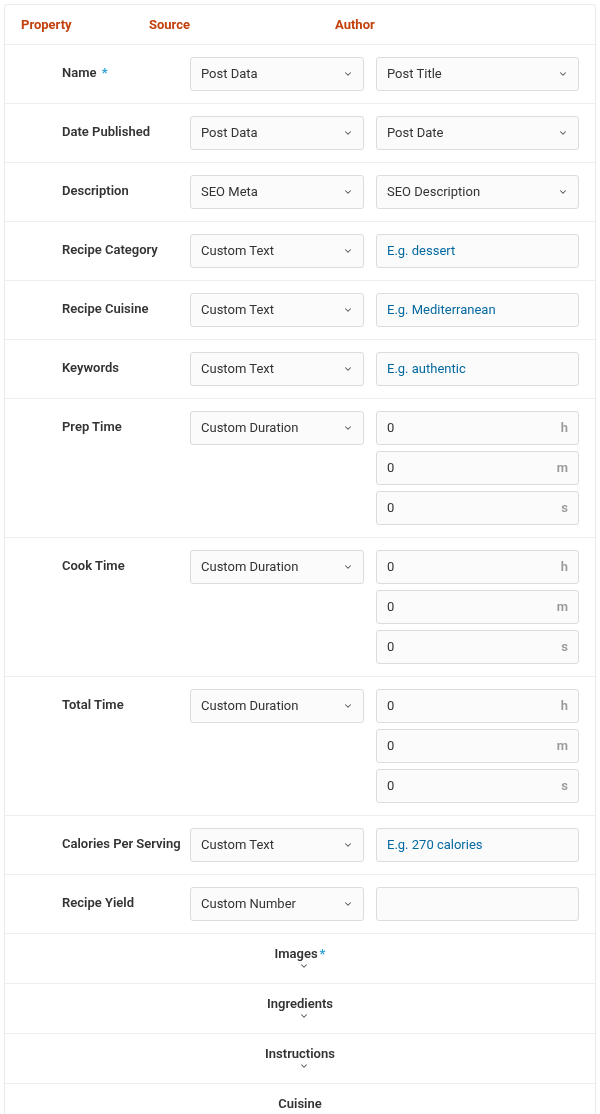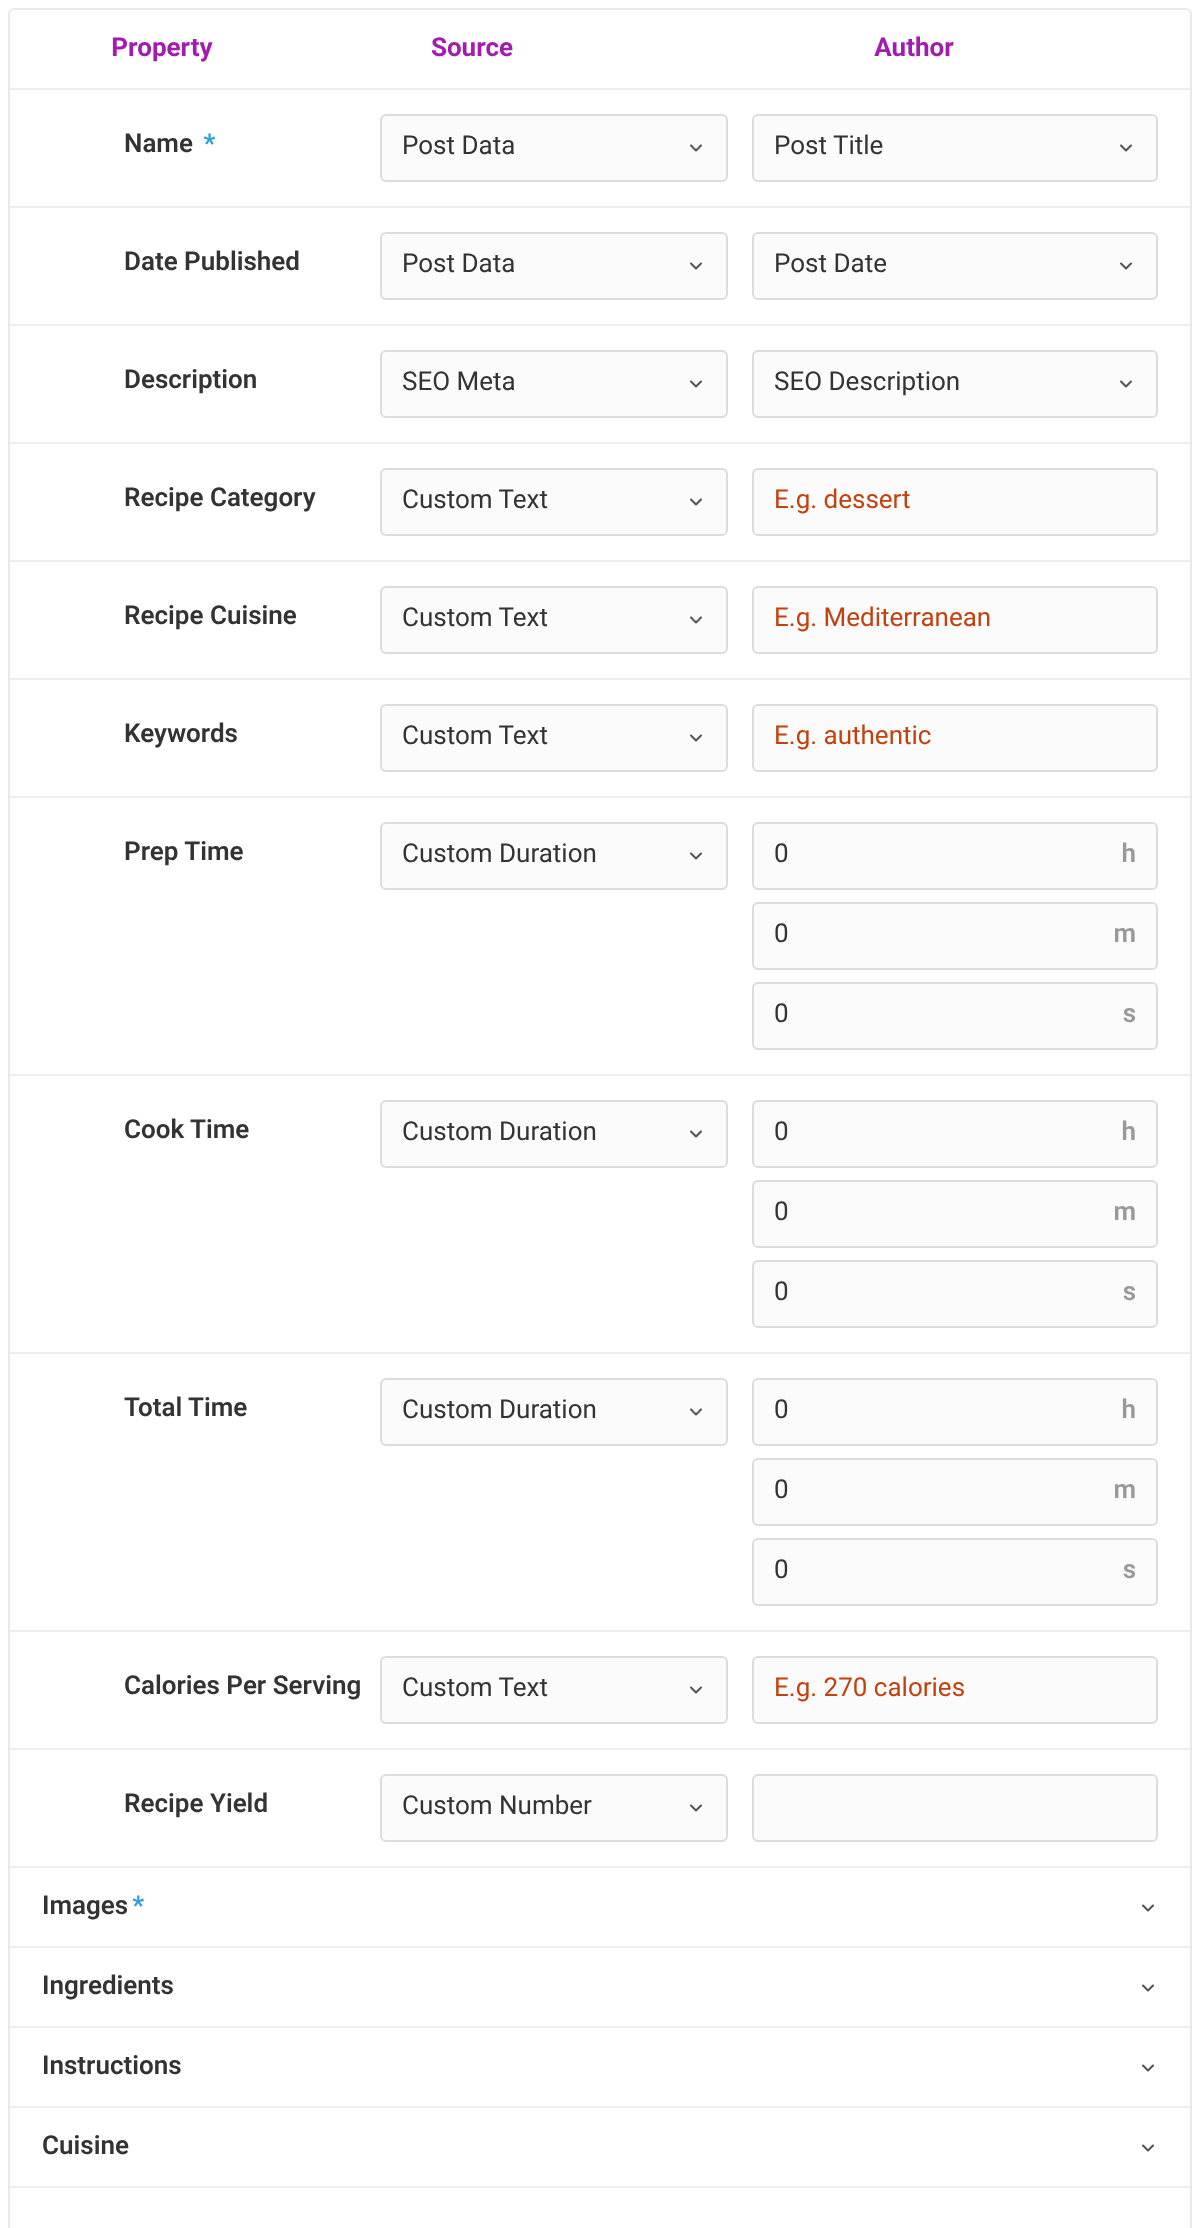--- a/index.html
+++ b/index.html
@@ -16,21 +16,21 @@
     border-radius: 3px;
     margin: 4px;
   }
   .header-row, .prop-row {
     display: flex;
     align-items: flex-start;
     padding: 12px 16px;
     border-bottom: 1px solid #eee;
   }
   .header-row { padding: 12px 16px; }
-  .header-row .col { font-weight: 700; color: #a21caf; text-align: center; }
+  .header-row .col { font-weight: 700; color: #c2410c; }
   .col-label { width: 128px; flex: 0 0 128px; padding-right: 8px; }
   .col-source { width: 186px; flex: 0 0 186px; padding-right: 12px; }
   .col-value { flex: 1 1 auto; }
   .prop-row .col-label {
     font-weight: 600;
     color: #333;
     padding-top: 8px;
     margin-left: 41px;
   }
   .asterisk { color: #29a0d8; font-weight: 700; margin-left: 2px; }
@@ -49,37 +49,38 @@
     justify-content: space-between;
   }
   .select-like { cursor: pointer; position: relative; }
   .select-like .label { white-space: nowrap; overflow: hidden; text-overflow: ellipsis; }
   .chev { width: 10px; height: 10px; flex: 0 0 auto; margin-left: 8px; }
   .chev svg { display: block; }
   .text-input {
     justify-content: flex-start;
     background: #fbfbfb;
   }
-  .text-input.placeholder { color: #c2410c; }
+  .text-input.placeholder { color: #0369a1; }
   .stack > * + * { margin-top: 6px; }
   .num-input {
     justify-content: space-between;
     background: #fbfbfb;
   }
   .num-input .val { color: #333; }
   .num-input .unit { color: #999; font-weight: 600; }
   .collapse-row {
     display: flex;
     align-items: center;
     justify-content: space-between;
     padding: 12px 16px;
     border-bottom: 1px solid #eee;
     font-weight: 600;
     color: #333;
     cursor: pointer;
+    flex-direction: column;
   }
   .collapse-row:last-of-type { border-bottom: 1px solid #eee; }
   .collapse-row .left { display: flex; align-items: center; }
   .footer {
     display: flex;
     justify-content: space-between;
     align-items: center;
     padding: 22px 16px 18px 16px;
   }
 </style>

